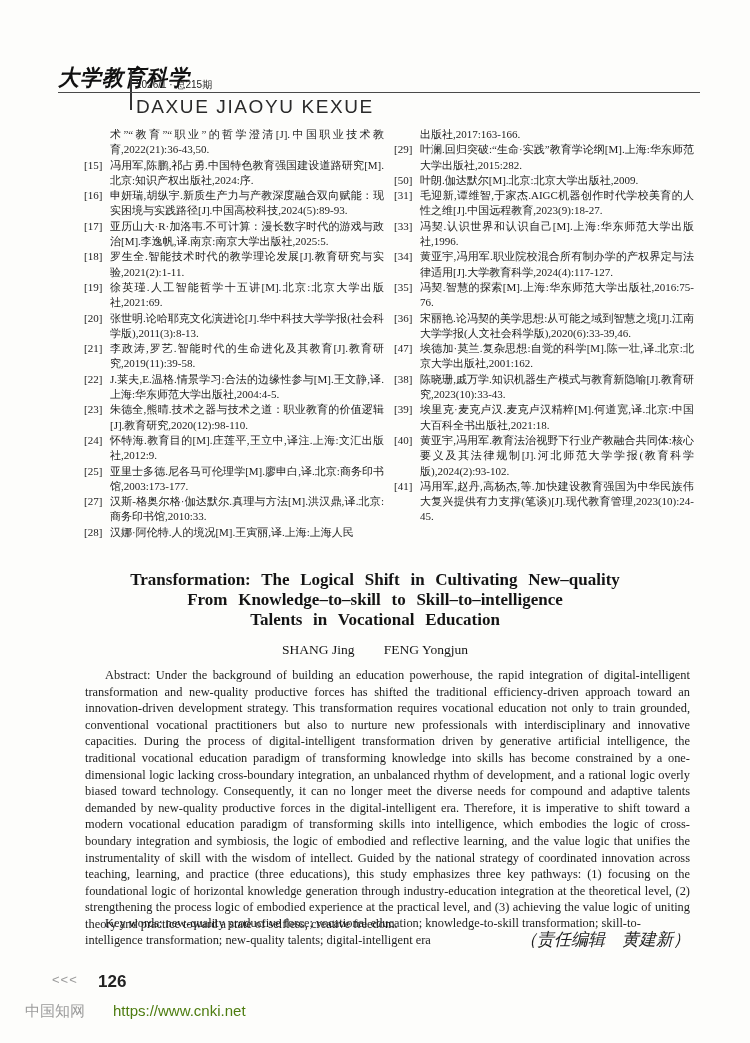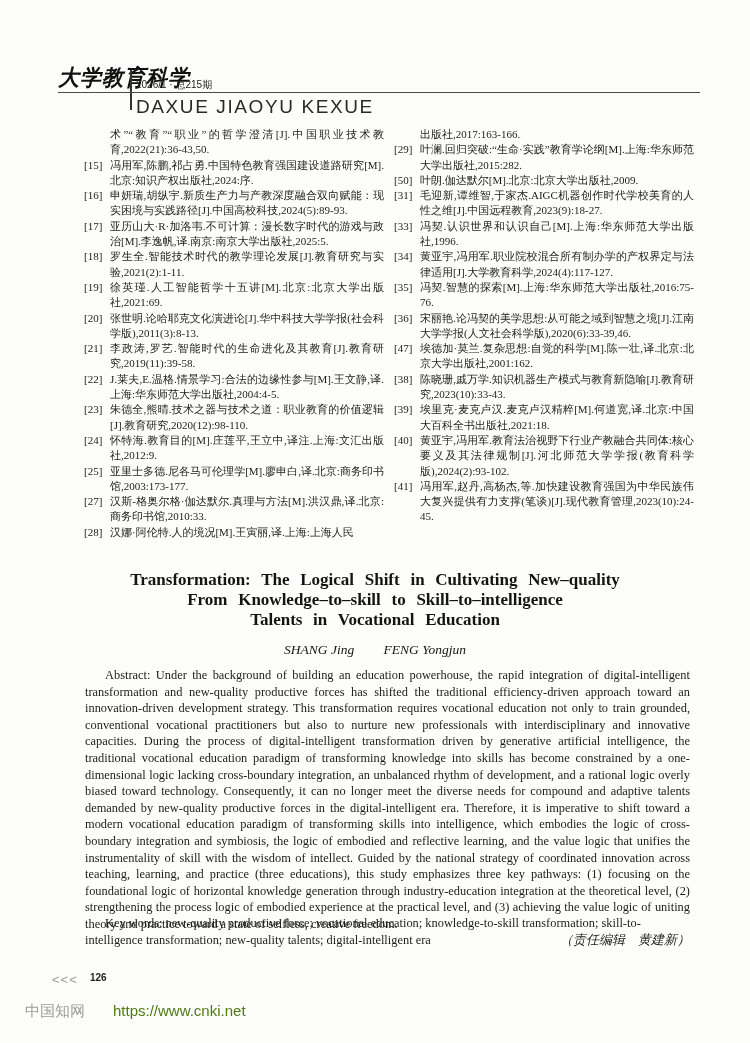--- a/index.html
+++ b/index.html
@@ -36,42 +36,42 @@
   .ref-text{flex:1;}
   
   .title{
     position:absolute; left:70px; top:570px; width:610px; margin:0;
     text-align:center; font-size:17px; font-weight:bold; line-height:20px;
     word-spacing:0.38em; color:#141414;
   }
   .tline{display:block;}
   .authors{
     position:absolute; left:70px; top:642px; width:610px;
-    text-align:center; font-size:13.5px; color:#141414;font-style:italic;
+    text-align:center; font-size:13.5px; color:#141414;
   }
   .authors .author + .author{margin-left:26px;}
   .abstract{
     position:absolute; left:85px; top:667px; width:605px; margin:0;
     font-size:12.4px; line-height:16.6px; text-align:justify; text-indent:20px;
   }
   .keywords{
     position:absolute; left:85px; top:915px; width:605px; margin:0;
     font-size:12.4px; line-height:16.6px; text-align:left; text-indent:20px;
   }
   .editor-note{
-    position:absolute; right:0; bottom:0; font-size:13px; font-style:italic; text-indent:0;
+    position:absolute; right:0; bottom:0; font-size:17px; font-style:italic; text-indent:0;
   }
   
   .chevrons{
     position:absolute; left:52px; top:972px;
     font-family:"Liberation Sans", sans-serif; font-size:13px; letter-spacing:1px; color:#9b9b9b;
   }
   .pagenum{
-    position:absolute; left:90px; top:972px;
-    font-family:"Liberation Sans", sans-serif; font-weight:bold; font-size:10px; color:#222;
+    position:absolute; left:98px; top:972px;
+    font-family:"Liberation Sans", sans-serif; font-weight:bold; font-size:17px; color:#222;
   }
   .watermark{
     position:absolute; left:25px; top:1002px;
     font-family:"Liberation Sans", sans-serif; font-size:15px; color:#9b9b9b;
     display:flex; gap:28px; align-items:baseline;
   }
   .watermark a{color:#4d7c0f; text-decoration:none; cursor:pointer;}
 </style>
 </head>
 <body>

